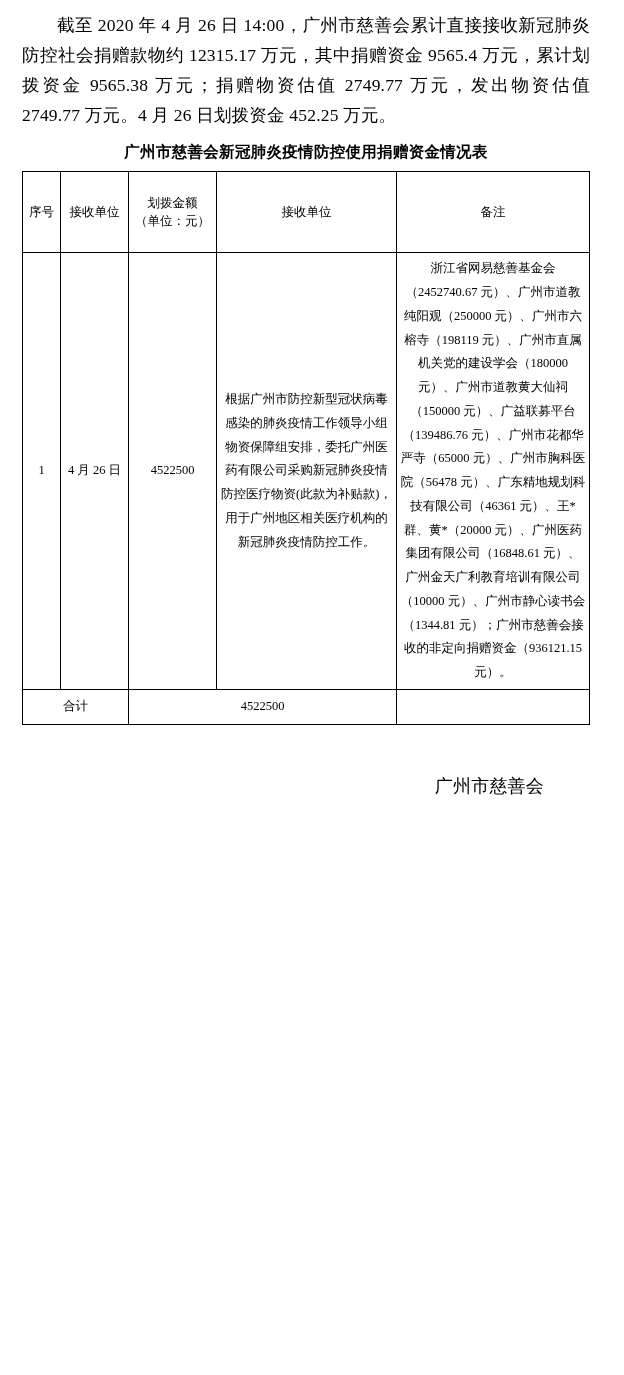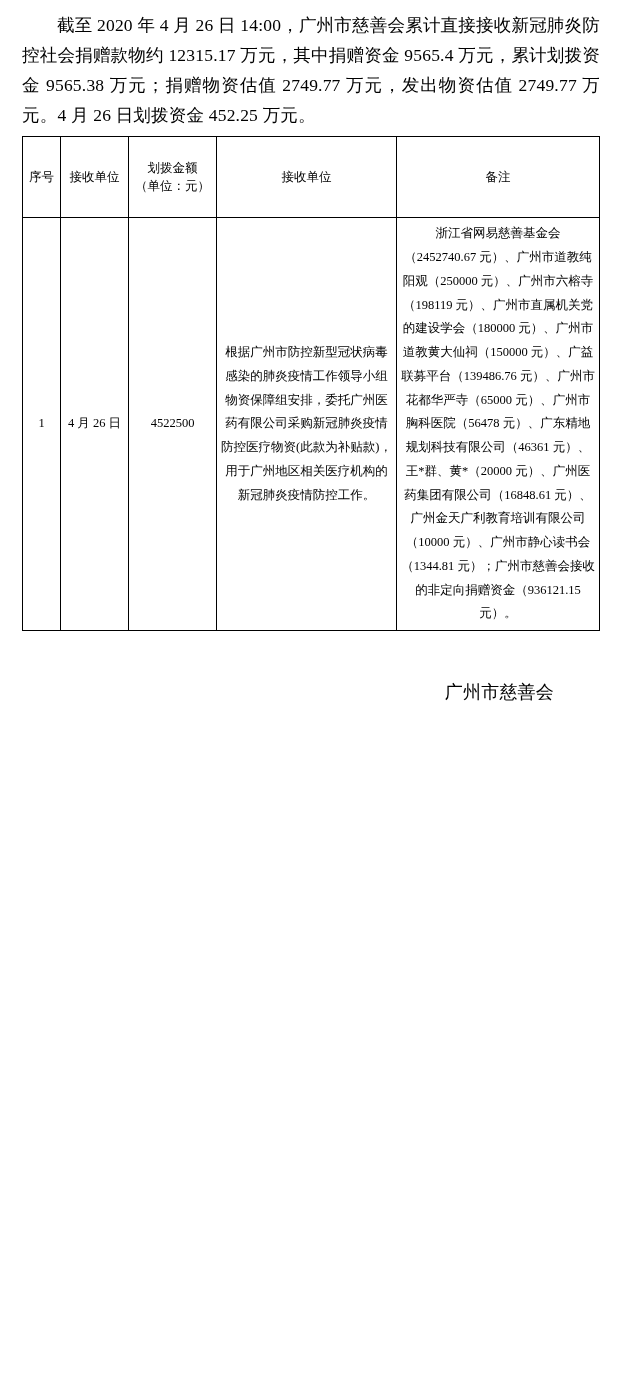--- a/index.html
+++ b/index.html
@@ -12,21 +12,21 @@
     height: 1375px;
     font-family: "Liberation Serif", "DejaVu Serif", serif;
     color: #000000;
     position: relative;
     overflow: hidden;
   }
   .page {
     width: 624px;
     height: 1375px;
     box-sizing: border-box;
-    padding: 10px 24px 0 22px;
+    padding: 10px 34px 0 22px;
     position: relative;
   }
   .intro {
     font-size: 17.5px;
     line-height: 1.72;
     text-align: justify;
     text-indent: 2em;
     letter-spacing: 0.2px;
     margin: 0 0 6px 0;
   }
@@ -104,20 +104,21 @@
   }
   .sig-line { display: block; }
 </style>
 </head>
 <body>
 
 <div class="page">
 
   <p class="intro">截至 2020 年 4 月 26 日 14:00，广州市慈善会累计直接接收新冠肺炎防控社会捐赠款物约 12315.17 万元，其中捐赠资金 9565.4 万元，累计划拨资金 9565.38 万元；捐赠物资估值 2749.77 万元，发出物资估值 2749.77 万元。4 月 26 日划拨资金 452.25 万元。</p>
 
+  <div class="table-title">广州市慈善会新冠肺炎疫情防控使用捐赠资金情况表</div>
 
   <table class="fund-table">
     <colgroup>
       <col class="col-no">
       <col class="col-date">
       <col class="col-amount">
       <col class="col-unit">
       <col class="col-remark">
     </colgroup>
     <thead>
@@ -133,20 +134,25 @@
       </tr>
     </thead>
     <tbody>
       <tr>
         <td>1</td>
         <td>4 月 26 日</td>
         <td>4522500</td>
         <td class="cell-body">根据广州市防控新型冠状病毒感染的肺炎疫情工作领导小组物资保障组安排，委托广州医药有限公司采购新冠肺炎疫情防控医疗物资(此款为补贴款)，用于广州地区相关医疗机构的新冠肺炎疫情防控工作。</td>
         <td class="cell-remark">浙江省网易慈善基金会（2452740.67 元）、广州市道教纯阳观（250000 元）、广州市六榕寺（198119 元）、广州市直属机关党的建设学会（180000 元）、广州市道教黄大仙祠（150000 元）、广益联募平台（139486.76 元）、广州市花都华严寺（65000 元）、广州市胸科医院（56478 元）、广东精地规划科技有限公司（46361 元）、王*群、黄*（20000 元）、广州医药集团有限公司（16848.61 元）、广州金天广利教育培训有限公司（10000 元）、广州市静心读书会（1344.81 元）；广州市慈善会接收的非定向捐赠资金（936121.15 元）。</td>
       </tr>
+      <tr class="row-total">
+        <td colspan="2">合计</td>
+        <td colspan="2">4522500</td>
+        <td></td>
+      </tr>
     </tbody>
   </table>
 
 
   <div class="signature">
     <span class="sig-line">广州市慈善会</span>
   </div>
 
 </div>
 

